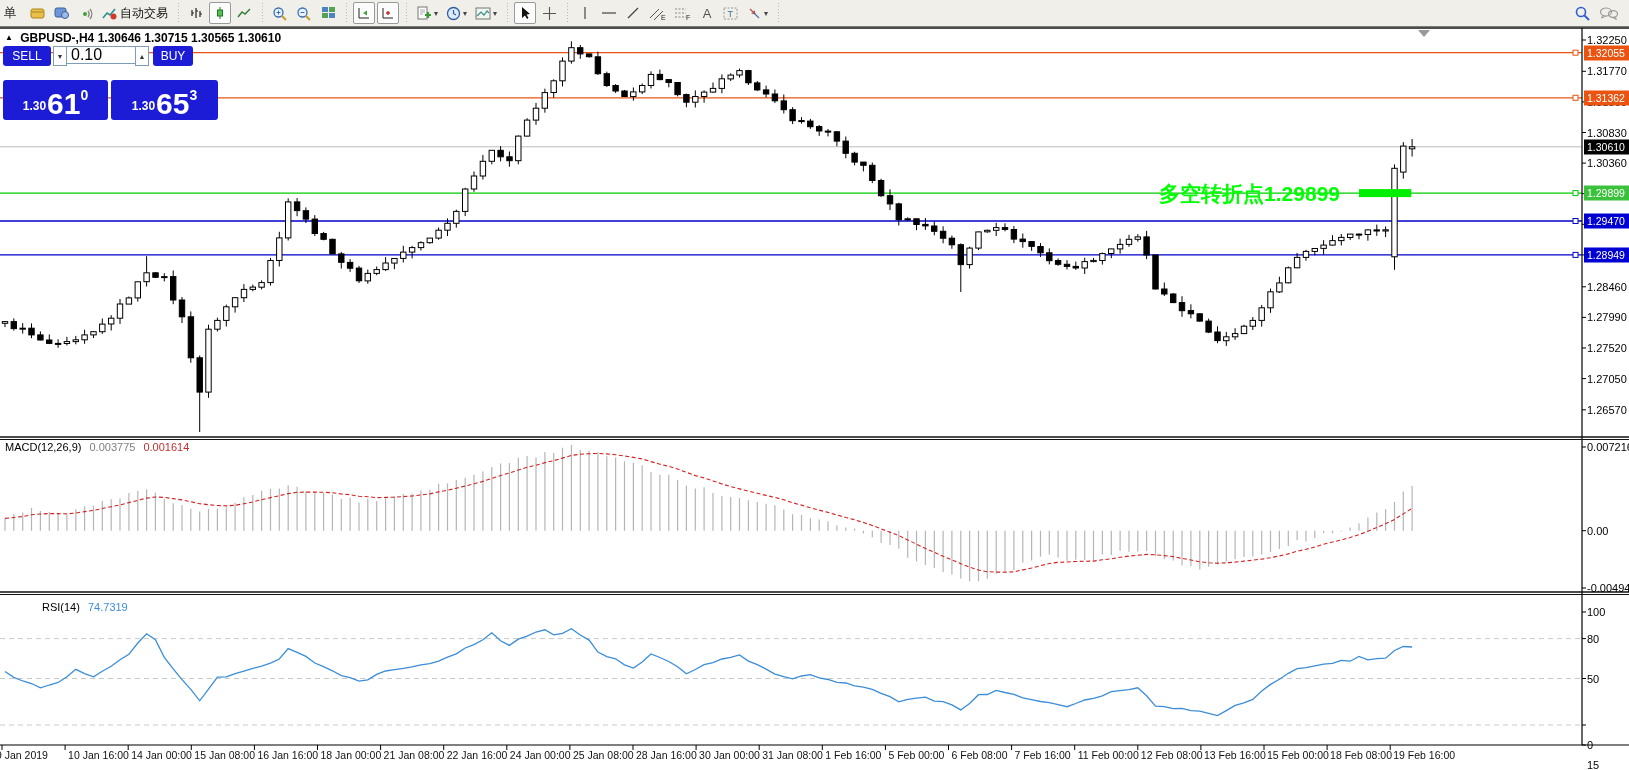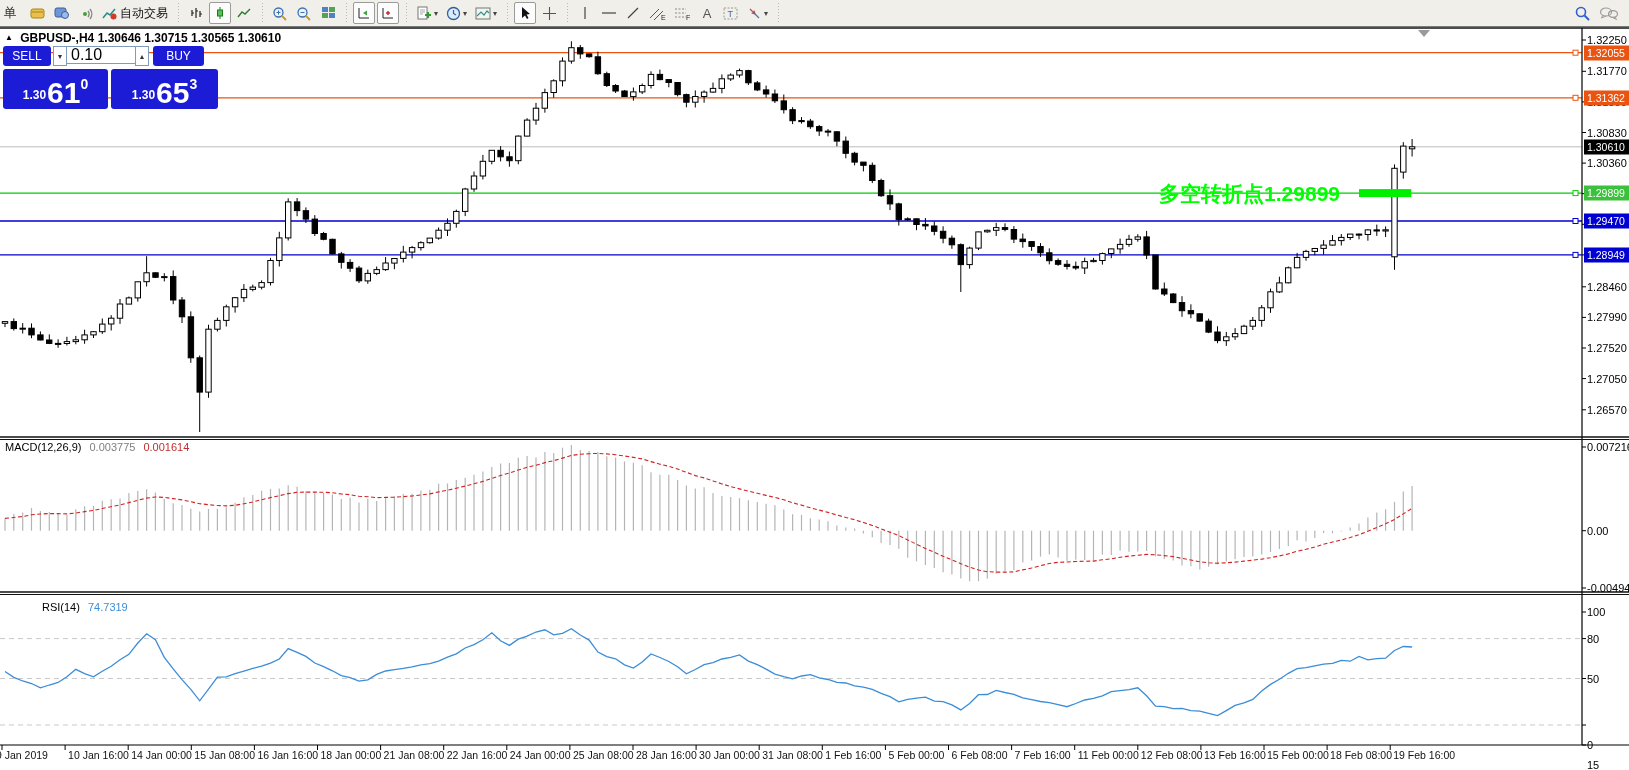--- a/index.html
+++ b/index.html
@@ -24,25 +24,25 @@
   #chart-svg{position:absolute;left:0;top:0;width:1629px;height:770px;z-index:1;}
 
   
   #symbol-title{position:absolute;left:5px;top:31px;z-index:6;font-size:12px;font-weight:bold;color:#000;white-space:nowrap;}
   #symbol-title .tri{font-size:8px;vertical-align:2px;margin-right:4px;}
 
   #trade-panel{position:absolute;left:3px;top:46px;width:218px;z-index:7;}
   .tp-row1{display:flex;align-items:stretch;height:20px;}
   .tp-sell-btn,.tp-buy-btn{background:#1c1cd6;color:#fff;border:none;border-radius:3px;font-size:12px;font-family:inherit;cursor:pointer;}
   .tp-sell-btn{width:48px;}
-  .tp-buy-btn{width:51px;margin-left:2px;}
+  .tp-buy-btn{width:40px;margin-left:2px;}
   .tp-spin{width:14px;background:#fff;border:1px solid #7f9db9;font-size:7px;color:#333;padding:0;margin-left:2px;font-family:inherit;}
   .tp-vol{width:68px;height:18px;border:1px solid #7f9db9;border-left:none;border-right:none;font-size:16px;padding:0 4px;font-family:inherit;margin-left:0;box-sizing:border-box;}
   .tp-spin.up{margin-left:0;margin-right:2px;}
-  .tp-row2{display:flex;margin-top:3px;height:40px;}
+  .tp-row2{display:flex;margin-top:14px;height:40px;}
   .tp-price{background:#1c1cd6;border-radius:3px;color:#fff;display:flex;align-items:flex-end;justify-content:center;padding-bottom:3px;box-sizing:border-box;}
   .tp-price.sell{width:105px;margin-right:3px;}
   .tp-price.buy{width:107px;}
   .p-small{font-size:12px;font-weight:bold;margin:0 1px 4px 0;}
   .p-big{font-size:30px;font-weight:bold;line-height:26px;}
   .p-sup{font-size:14px;font-weight:bold;margin-bottom:14px;}
 
   #annotation{position:absolute;left:1058px;top:180px;width:282px;z-index:5;text-align:right;
     font-size:21px;font-weight:bold;white-space:nowrap;}
 

